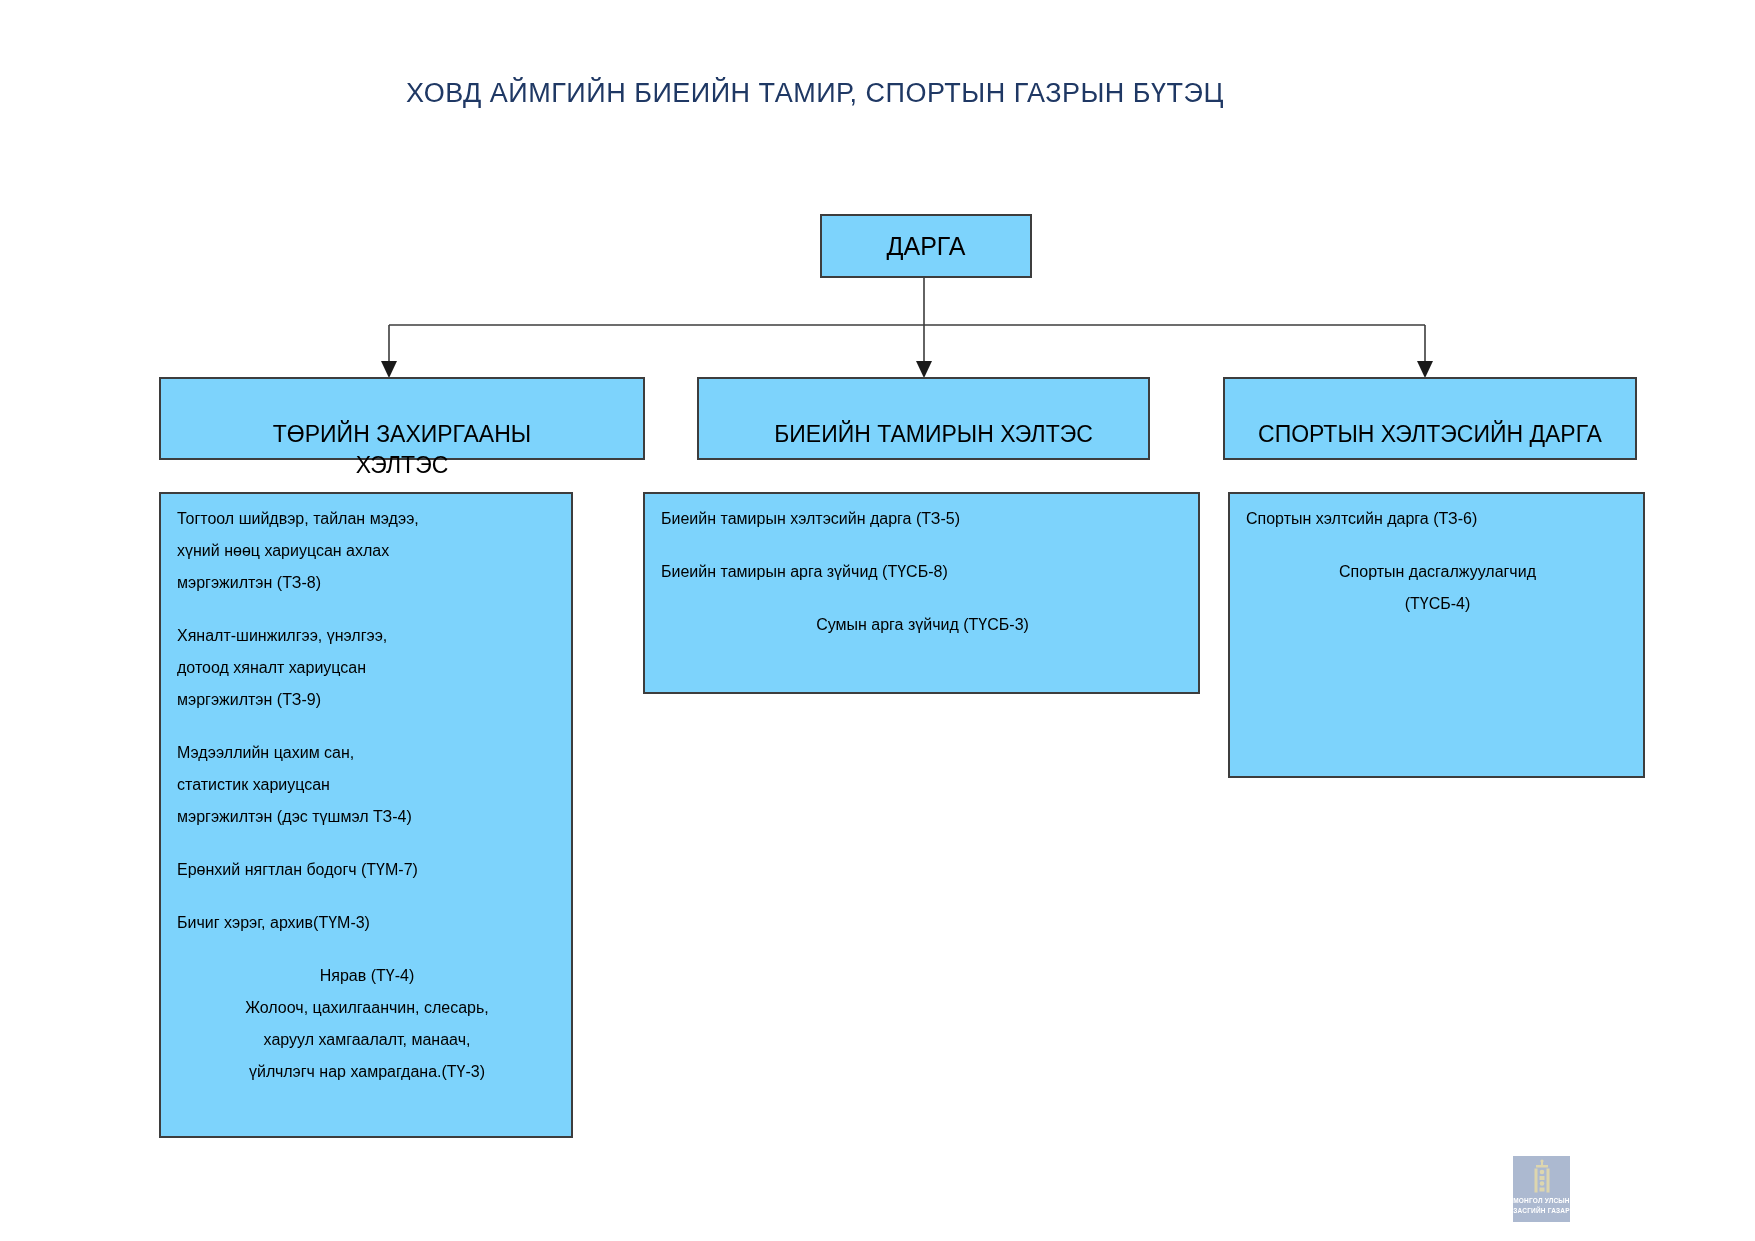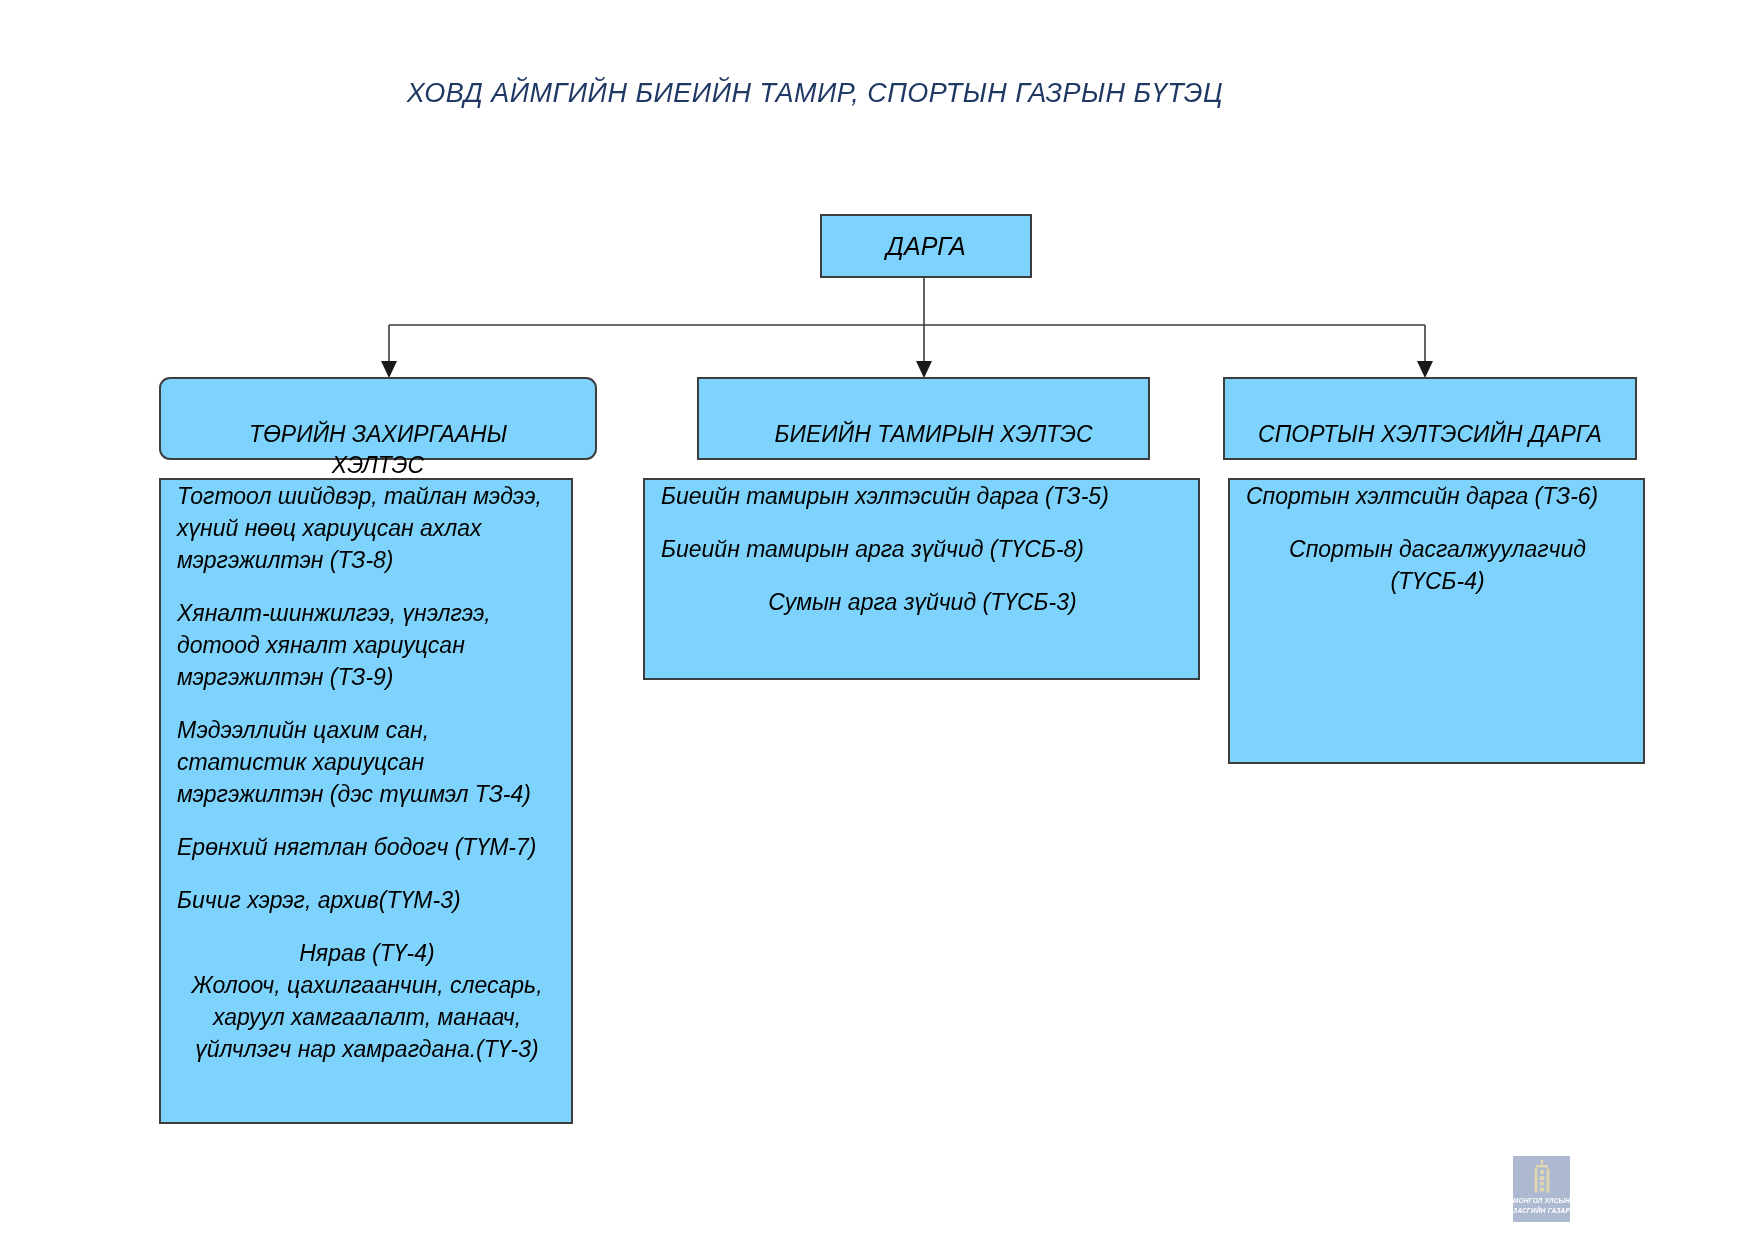--- a/index.html
+++ b/index.html
@@ -8,21 +8,20 @@
     background: #ffffff;
   }
   .canvas {
     position: relative;
     width: 1755px;
     height: 1241px;
     background: #ffffff;
     font-family: "Liberation Sans", sans-serif;
     color: #000000;
     overflow: hidden;
-    font-style: italic;
   }
   .page-title {
     position: absolute;
     left: 0;
     top: 78px;
     width: 1630px;
     text-align: center;
     font-size: 27px;
     font-weight: 500;
     letter-spacing: 0.5px;
@@ -62,27 +61,27 @@
   }
   .header-box {
     top: 377px;
     height: 83px;
     padding-top: 9px;
     text-align: center;
     font-size: 23px;
     line-height: 31px;
     white-space: pre-line;
   }
-  .header-box.b0 { left: 159px;  width: 438px; border-radius: 11px; }
+  .header-box.b0 { left: 159px;  width: 486px; }
   .header-box.b1 { left: 697px;  width: 453px; padding-left: 20px; }
   .header-box.b2 { left: 1223px; width: 414px; }
   .detail-box {
-    top: 478px;
-    padding: 0 14px 13px 16px;
-    font-size: 23px;
+    top: 492px;
+    padding: 9px 14px 13px 16px;
+    font-size: 16px;
     line-height: 32px;
   }
   .detail-box.d0 { left: 159px;  width: 414px; height: 646px; }
   .detail-box.d1 { left: 643px;  width: 557px; height: 202px; }
   .detail-box.d2 { left: 1228px; width: 417px; height: 286px; }
   .org-item {
     margin: 0 0 21px 0;
     white-space: pre-line;
   }
   .org-item:last-child { margin-bottom: 0; text-align: center; }

